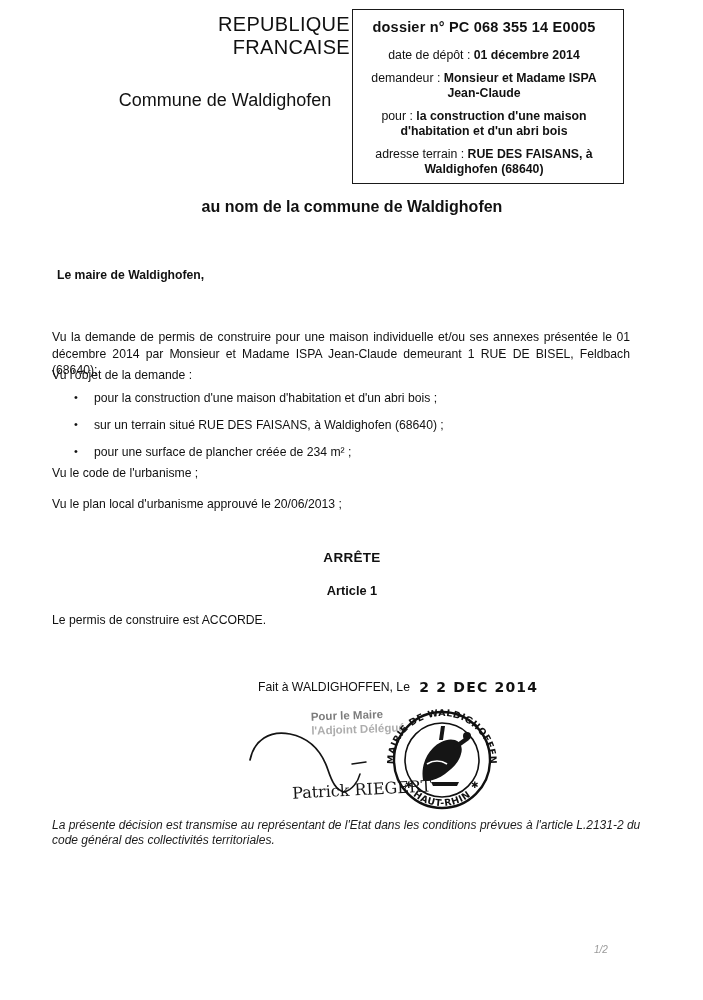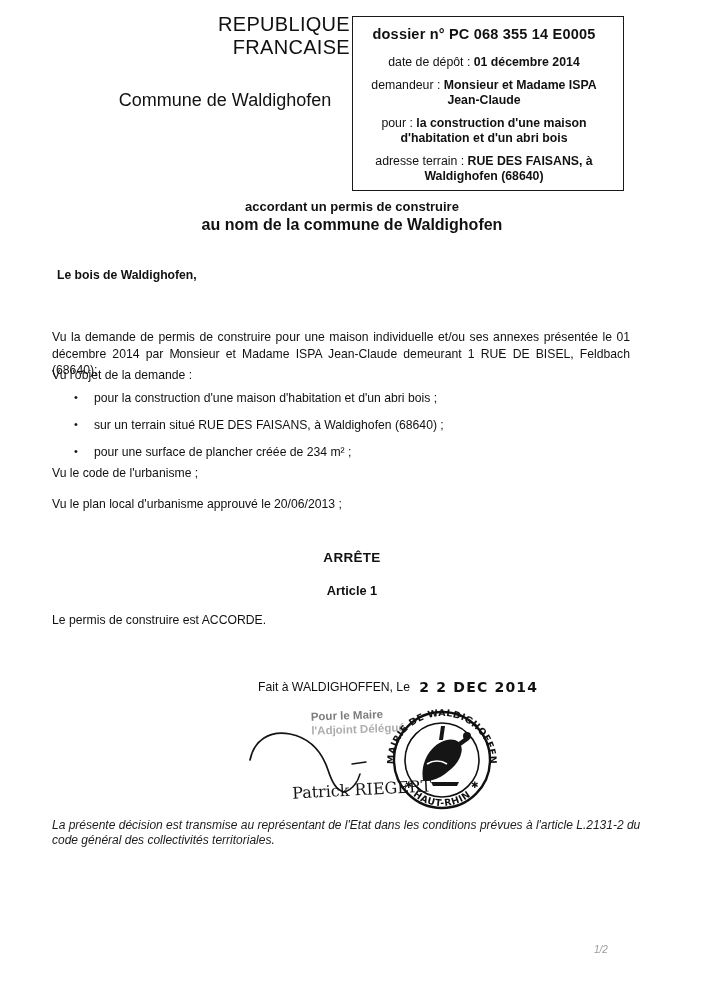--- a/index.html
+++ b/index.html
@@ -36,21 +36,21 @@
     left: 95px;
     top: 90px;
     width: 260px;
     text-align: center;
     font-size: 18px;
   }
 
   .dossier-box {
     position: absolute;
     left: 352px;
-    top: 16px;
+    top: 9px;
     width: 272px;
     height: 175px;
     border: 1.6px solid #1a1a1a;
     box-sizing: border-box;
     padding: 9px 18px 0 10px;
   }
   .dossier-title {
     text-align: center;
     font-size: 14.5px;
     font-weight: bold;
@@ -280,25 +280,24 @@
       <b>la construction d'une maison d'habitation et d'un abri bois</b>
     </div>
 
     <div class="dossier-row">
       <span>adresse terrain :</span>
       <b>RUE DES FAISANS, à Waldighofen (68640)</b>
     </div>
   </div>
 
   <div class="title-block">
-    <div class="l2">accordant un permis de construire</div>
     <div class="l3">au nom de la commune de Waldighofen</div>
   </div>
 
-  <div class="maire">Le bois de Waldighofen,</div>
+  <div class="maire">Le maire de Waldighofen,</div>
 
   <div class="para-vu">Vu la demande de permis de construire pour une maison individuelle et/ou ses annexes présentée le 01 décembre 2014 par Monsieur et Madame ISPA Jean-Claude demeurant 1 RUE DE BISEL, Feldbach (68640);</div>
 
   <div class="objet">Vu l'objet de la demande :</div>
 
   <ul class="bullets">
     <li>pour la construction d'une maison d'habitation et d'un abri bois ;</li>
     <li>sur un terrain situé RUE DES FAISANS, à Waldighofen (68640) ;</li>
     <li>pour une surface de plancher créée de 234 m² ;</li>
   </ul>

